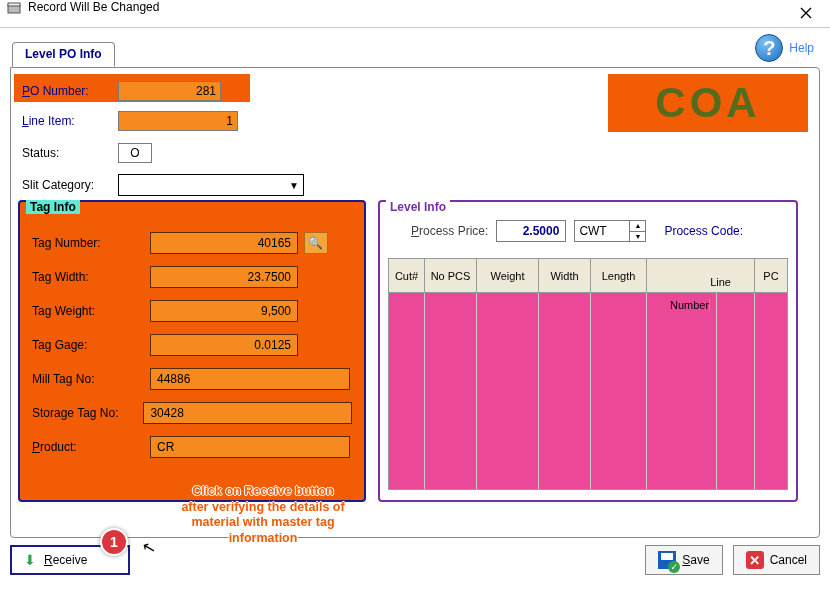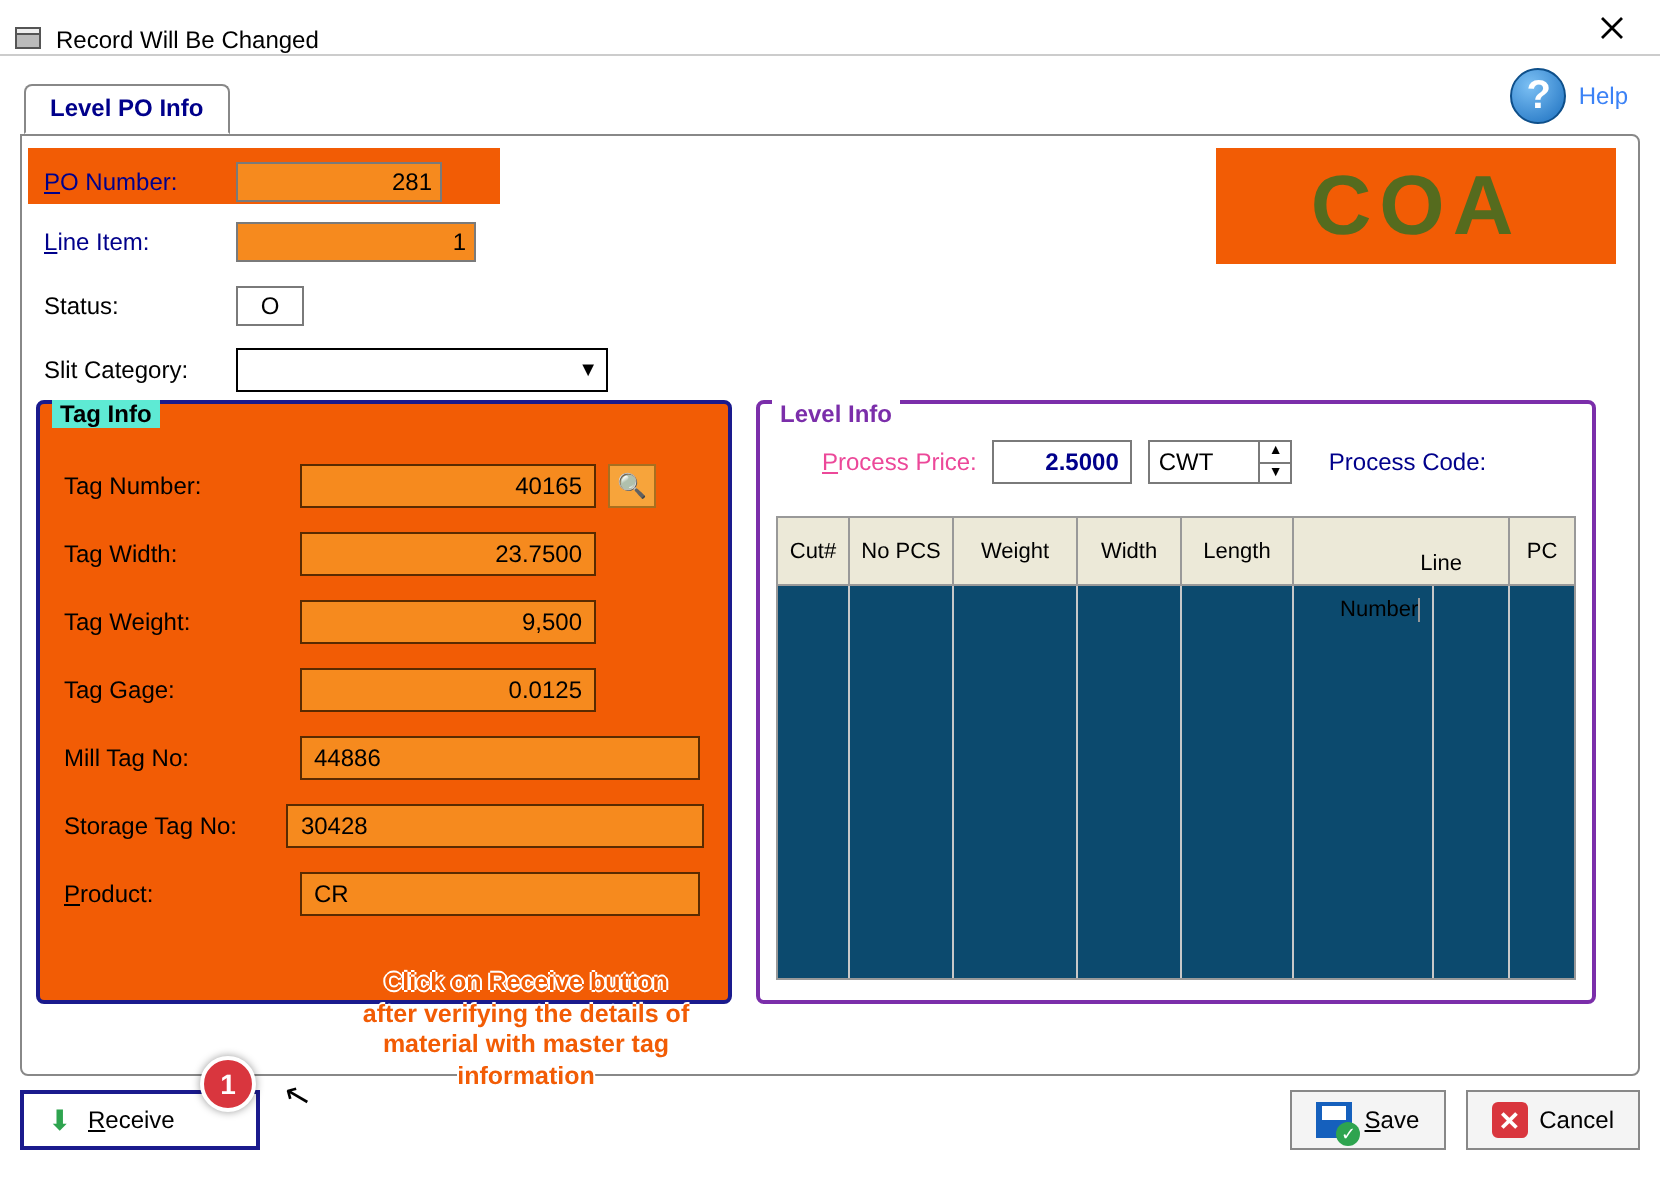--- a/index.html
+++ b/index.html
@@ -9,21 +9,21 @@
     font-size: 12px;
     background: #fff;
     width: 830px;
     height: 590px;
     overflow: hidden;
   }
   .titlebar {
     height: 28px;
     border-bottom: 1px solid #ccc;
     display: flex;
-    align-items: flex-end;
+    align-items: flex-start;
     padding: 0 4px 0 6px;
     background: #fff;
   }
   .titlebar .appicon {
     width: 16px; height: 16px;
     margin-right: 6px;
     display: inline-flex; align-items:center; justify-content:center;
   }
   .titlebar .title { flex:1; font-size:12px; color:#000; }
   .titlebar .close {
@@ -179,21 +179,21 @@
   .levelinfo .group-title {
     background:#fff;
     color:#7b2eaa;
     font-weight:bold;
   }
   .pp-row {
     display:flex; align-items:center;
     padding: 18px 6px 6px 12px;
     gap: 8px;
   }
-  .pp-label { color:#ec4899; }
+  .pp-label { color:#404040; }
   .pp-label .ul { text-decoration:underline; }
   .pp-val {
     border:1px solid #7a7a7a;
     height:22px; width:70px;
     display:flex; align-items:center; justify-content:flex-end;
     padding:0 6px;
     color:#00008b; font-weight:bold;
   }
   .pp-unit {
     border:1px solid #7a7a7a;
@@ -211,21 +211,21 @@
   .proc-code { color:#00008b; margin-left:10px; }
   .po-mark {
     position:absolute; top:22px; right:78px;
     color:#a33; font-size:10px;margin-top:44px;
   }
   
   .tbl {
     position:absolute;
     left:8px; right:8px; top:56px; bottom:10px;
     border:1px solid #999;
-    background:#0c4a6e;
+    background:#ec4899;
     overflow:hidden;
   }
   .thead {
     display:flex;
     background:#ece9d8;
     border-bottom:1px solid #999;
     height:34px;
     font-size:11px;
   }
   .th {

